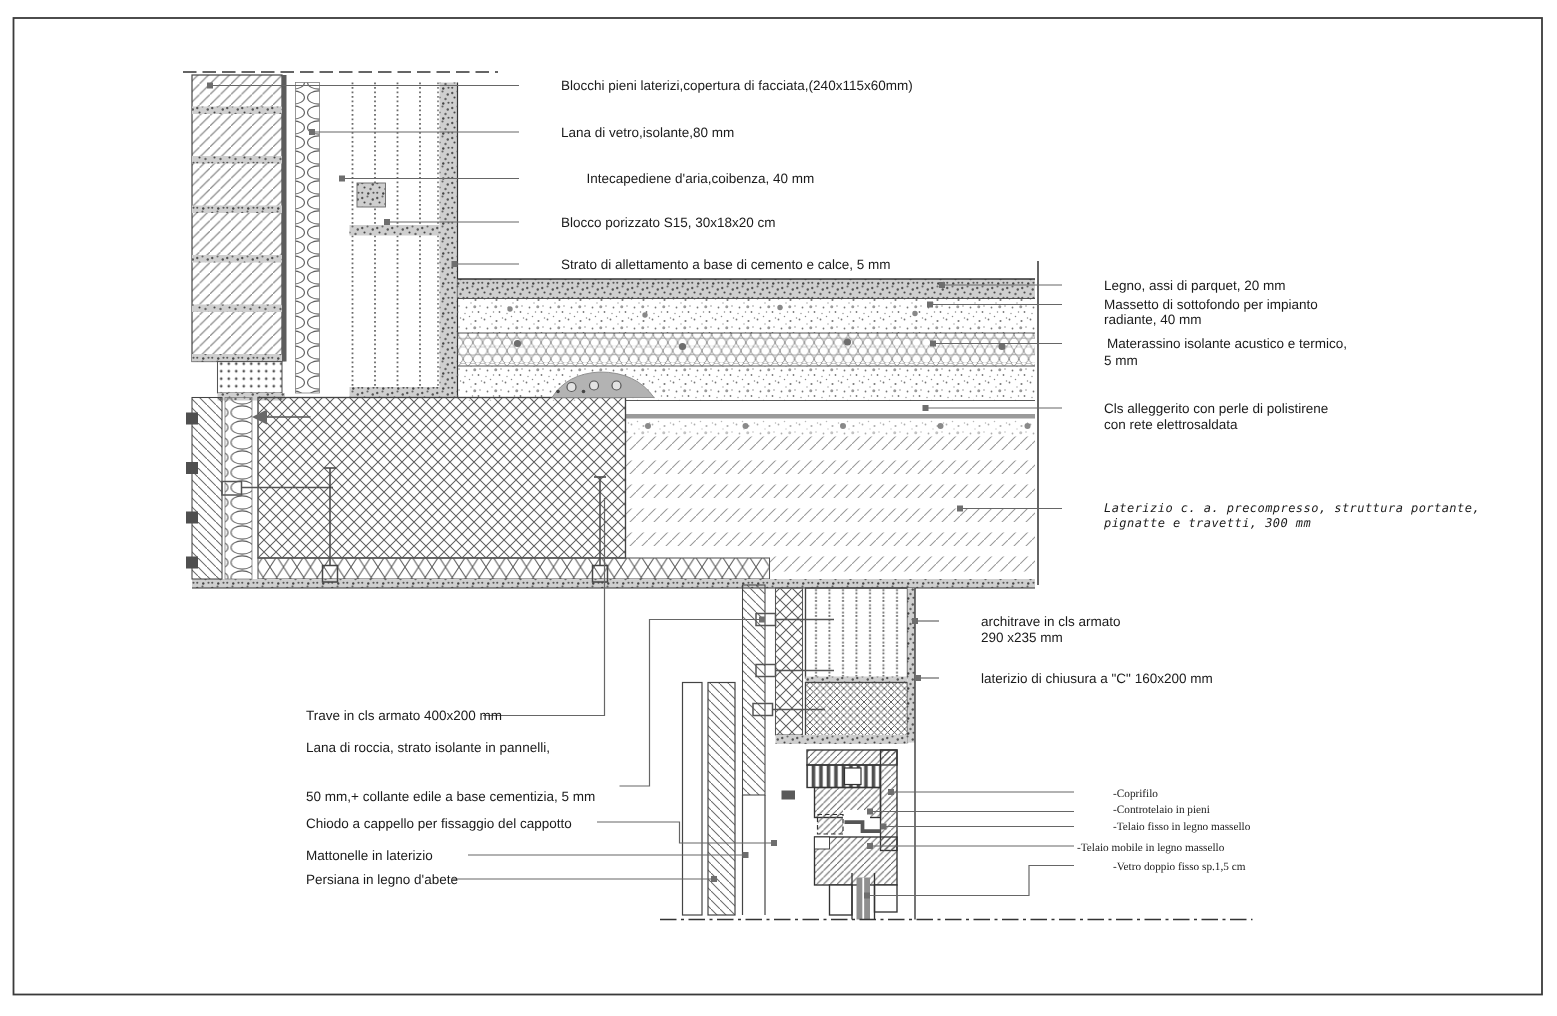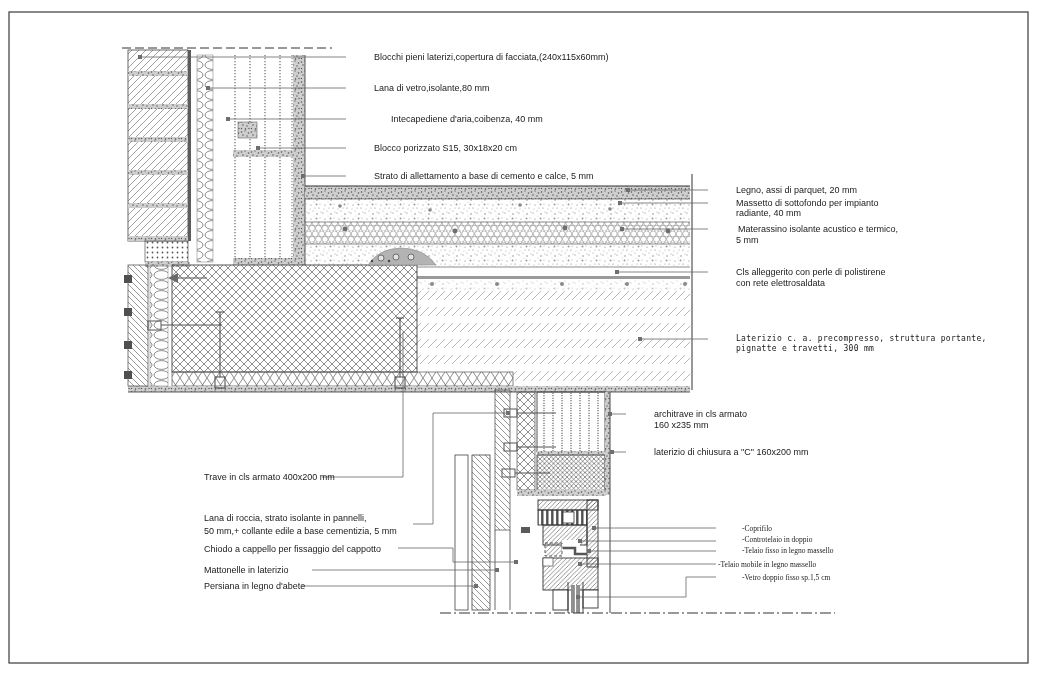--- a/index.html
+++ b/index.html
@@ -2,21 +2,21 @@
 <html><head>
 <meta charset="utf-8">
 <style>
   html,body{margin:0;padding:0;background:#fff;}
   .stage{position:relative;width:1038px;height:677px;background:#fff;overflow:hidden;
          font-family:"Liberation Sans",sans-serif;}
   .stage svg{position:absolute;left:0;top:0;}
   .lbl{position:absolute;font-size:9px;line-height:10px;color:#1a1a1a;white-space:nowrap;padding-left:24px;}
   .lbl.small{font-size:7.5px;line-height:9px;color:#222;font-family:Liberation Serif, serif;}
   .lbl.cad{font-family:"DejaVu Sans Mono",monospace;font-size:8px;line-height:10px;
-           letter-spacing:.3px;}
+           font-style:italic;letter-spacing:.3px;}
 </style>
 </head>
 <body>
 
 <div class="stage">
 
 <svg width="1038" height="677" viewBox="0 0 1038 677">
   <defs>
     <pattern id="pBrick" width="7" height="7" patternUnits="userSpaceOnUse">
       <path d="M0,7 L7,0" stroke="#8a8a8a" stroke-width="0.8" fill="none"></path>
@@ -313,30 +313,30 @@
   <div class="lbl" style="left:712px;top:198px">Massetto di sottofondo per impianto</div>
   <div class="lbl" style="left:712px;top:208px">radiante, 40 mm</div>
   <div class="lbl" style="left:714px;top:224px">Materassino isolante acustico e termico,</div>
   <div class="lbl" style="left:712px;top:235px">5 mm</div>
   <div class="lbl" style="left:712px;top:267px">Cls alleggerito con perle di polistirene</div>
   <div class="lbl" style="left:712px;top:278px">con rete elettrosaldata</div>
   <div class="lbl cad" style="left:712px;top:334px">Laterizio c. a. precompresso, struttura portante,</div>
   <div class="lbl cad" style="left:712px;top:344px">pignatte e travetti, 300 mm</div>
 
   <div class="lbl" style="left:630px;top:409px">architrave in cls armato</div>
-  <div class="lbl" style="left:630px;top:420px">160 x235 mm</div>
+  <div class="lbl" style="left:630px;top:420px">290 x235 mm</div>
   <div class="lbl" style="left:630px;top:447px">laterizio di chiusura a "C" 160x200 mm</div>
 
   <div class="lbl" style="left:180px;top:472px">Trave in cls armato 400x200 mm</div>
-  <div class="lbl" style="left:180px;top:513px">Lana di roccia, strato isolante in pannelli,</div>
+  <div class="lbl" style="left:180px;top:493px">Lana di roccia, strato isolante in pannelli,</div>
   <div class="lbl" style="left:180px;top:526px">50 mm,+ collante edile a base cementizia, 5 mm</div>
   <div class="lbl" style="left:180px;top:544px">Chiodo a cappello per fissaggio del cappotto</div>
   <div class="lbl" style="left:180px;top:565px">Mattonelle in laterizio</div>
   <div class="lbl" style="left:180px;top:581px">Persiana in legno d'abete</div>
 
   <div class="lbl small" style="left:718px;top:524px">-Coprifilo</div>
-  <div class="lbl small" style="left:718px;top:535px">-Controtelaio in doppio</div>
+  <div class="lbl small" style="left:718px;top:535px">-Controtelaio in pieni</div>
   <div class="lbl small" style="left:718px;top:546px">-Telaio fisso in legno massello</div>
   <div class="lbl small" style="left:694px;top:560px">-Telaio mobile in legno massello</div>
   <div class="lbl small" style="left:718px;top:573px">-Vetro doppio fisso sp.1,5 cm</div>
 </div>
 
 </div>
 
 </body></html>

